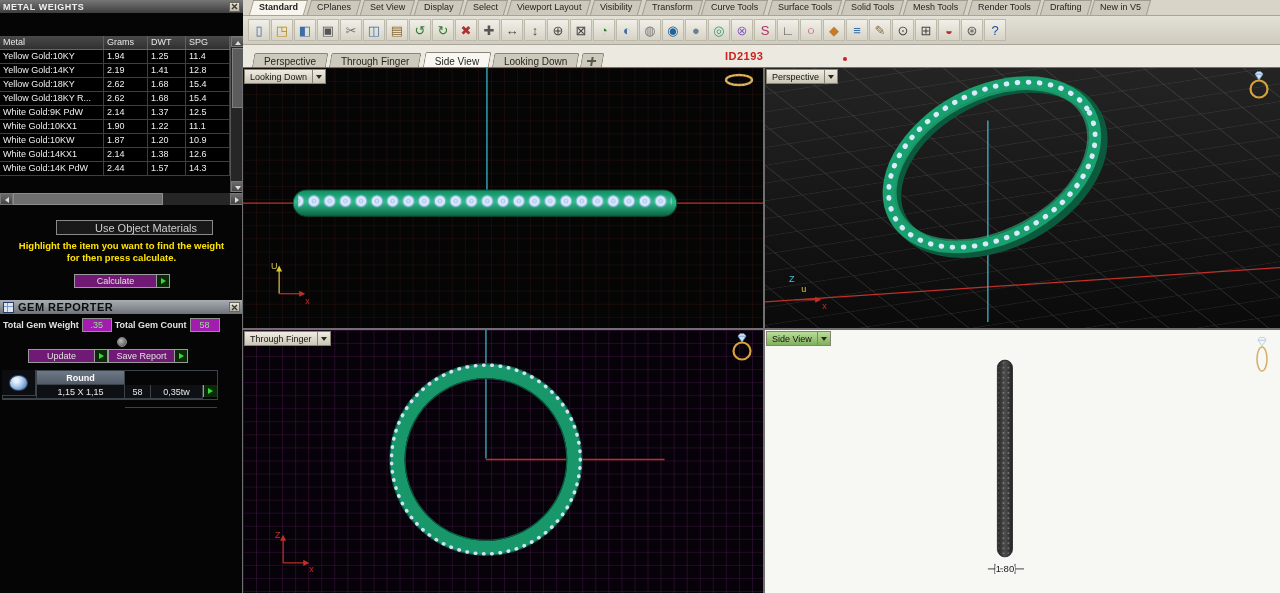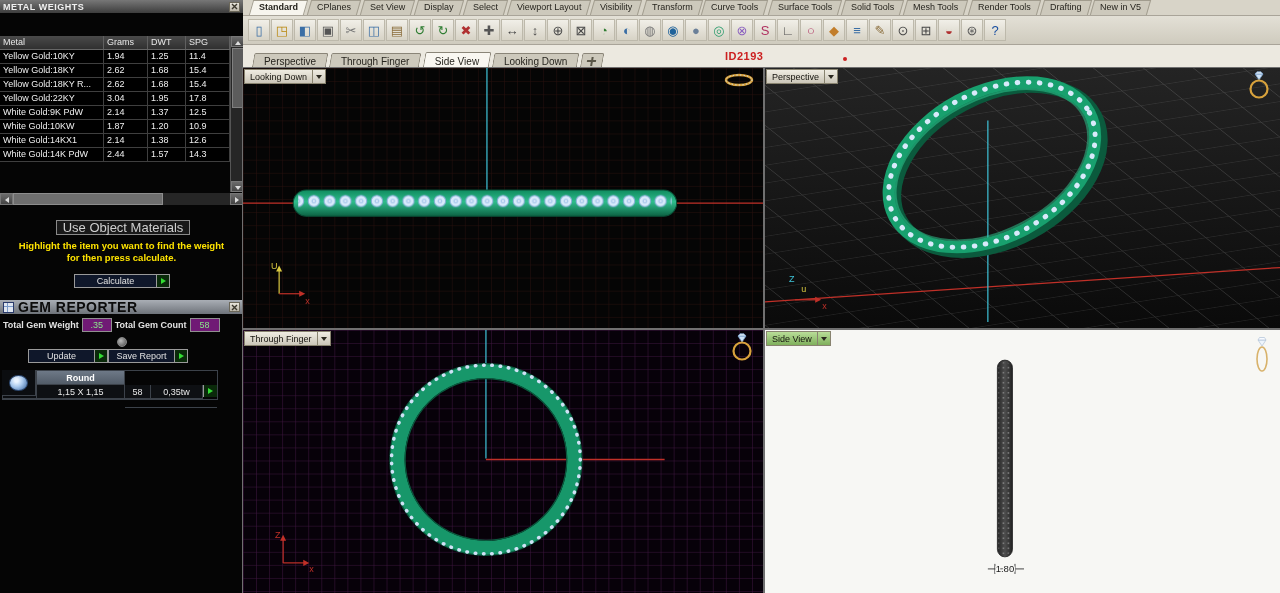--- a/index.html
+++ b/index.html
@@ -34,38 +34,38 @@
   .scr-btn.down::after{content:"";position:absolute;left:3px;top:4px;border-left:3px solid transparent;border-right:3px solid transparent;border-top:4px solid #ddd;}
   #vscroll .thumb{position:absolute;left:1px;top:12px;width:10px;height:58px;background:#5c5c5c;border:1px solid #808080;}
   #hscroll{position:absolute;left:0;top:193px;width:243px;height:12px;background:#262626;display:flex;align-items:stretch;}
   .scr-btn.left,.scr-btn.right{height:12px;}
   .scr-btn.left::after{content:"";position:absolute;left:4px;top:3px;border-top:3px solid transparent;border-bottom:3px solid transparent;border-right:4px solid #ddd;}
   .scr-btn.right::after{content:"";position:absolute;left:4px;top:3px;border-top:3px solid transparent;border-bottom:3px solid transparent;border-left:4px solid #ddd;}
   #hscroll .htrack{flex:1;position:relative;}
   #hscroll .hthumb{position:absolute;left:0;top:0;width:150px;height:12px;background:#6e6e6e;border:1px solid #8d8d8d;box-sizing:border-box;}
 
   #materials-dd{position:absolute;left:56px;top:220px;width:132px;height:13px;background:#191919;border:1px solid #8a8a8a;
-      color:#cfcfcf;font-size:13px;display:flex;align-items:center;justify-content:center;}
+      color:#cfcfcf;font-size:11px;display:flex;align-items:center;justify-content:center;padding-left:23px;}
   #hint{position:absolute;left:0;top:240px;width:243px;text-align:center;color:#ffe400;font-size:9.5px;font-weight:bold;line-height:12px;}
-  .dark-btn{background:#0f172a;border:1px solid #9a9a9a;color:#e0e0e0;font-size:9px;display:flex;align-items:center;box-sizing:border-box;height:14px;}
+  .dark-btn{background:#701a75;border:1px solid #9a9a9a;color:#e0e0e0;font-size:9px;display:flex;align-items:center;box-sizing:border-box;height:14px;}
   .dark-btn .cap{flex:1;padding:0 4px;text-align:center;}
   .go-box{width:12px;height:12px;background:#0a2a0a;border-left:1px solid #9a9a9a;display:flex;align-items:center;justify-content:center;position:relative;}
   .go-box::after{content:"";border-top:3px solid transparent;border-bottom:3px solid transparent;border-left:5px solid #33dd33;}
   #calc-btn{position:absolute;left:74px;top:274px;width:96px;}
 
   
   #gem-titlebar{position:absolute;left:0;top:300px;width:100%;height:14px;background:linear-gradient(#a9aeb5,#6e737a);
       display:flex;align-items:center;padding:0 3px;box-sizing:border-box;gap:4px;}
-  #gem-titlebar .ttl{flex:1;color:#0c0c0c;font-size:14px;font-weight:bold;letter-spacing:.5px;}
+  #gem-titlebar .ttl{flex:1;color:#0c0c0c;font-size:11px;font-weight:bold;letter-spacing:.5px;}
   .grid-ic{width:9px;height:9px;border:1px solid #2a3a6a;background:
       linear-gradient(#7a9ac9,#7a9ac9) 0 3px/9px 1px no-repeat,
       linear-gradient(#7a9ac9,#7a9ac9) 3px 0/1px 9px no-repeat,#dfe6f0;}
   #totals-row{position:absolute;left:0;top:317px;width:100%;height:16px;display:flex;align-items:center;gap:3px;padding:0 3px;box-sizing:border-box;}
   #totals-row .tlbl{color:#e2e2e2;font-size:9px;font-weight:bold;white-space:nowrap;}
-  .val-box{min-width:24px;height:12px;background:#701a75;border:1px solid #909090;color:#8ae88a;font-size:9px;
+  .val-box{min-width:24px;height:12px;background:#a21caf;border:1px solid #909090;color:#8ae88a;font-size:9px;
       display:flex;align-items:center;justify-content:center;padding:0 2px;}
   #knob{position:absolute;left:117px;top:337px;width:8px;height:8px;border-radius:50%;background:radial-gradient(circle at 35% 35%,#bbb,#4a4a4a);border:1px solid #888;}
   #update-btn{position:absolute;left:28px;top:349px;width:80px;}
   #save-btn{position:absolute;left:108px;top:349px;width:80px;}
 
   #gem-table{position:absolute;left:2px;top:370px;width:214px;border:1px solid #3c424a;}
   .gt-row{display:flex;height:14px;}
   .gt-cell{box-sizing:border-box;border-right:1px solid #3c424a;border-bottom:1px solid #3c424a;font-size:9px;
       display:flex;align-items:center;justify-content:center;overflow:hidden;white-space:nowrap;}
   .gt-head{background:linear-gradient(#6e7987,#525c68);color:#fff;font-weight:bold;}
@@ -132,42 +132,48 @@
         <div class="mw-hcell c3">SPG</div>
       </div>
       <div id="metal-rows">
           <div class="mw-row">
             <div class="mw-cell c0">Yellow Gold:10KY</div>
             <div class="mw-cell c1">1.94</div>
             <div class="mw-cell c2">1.25</div>
             <div class="mw-cell c3">11.4</div>
           </div>
           <div class="mw-row">
+            <div class="mw-cell c0">Yellow Gold:14KY</div>
+            <div class="mw-cell c1">2.19</div>
+            <div class="mw-cell c2">1.41</div>
+            <div class="mw-cell c3">12.8</div>
+          </div>
+          <div class="mw-row">
             <div class="mw-cell c0">Yellow Gold:18KY</div>
             <div class="mw-cell c1">2.62</div>
             <div class="mw-cell c2">1.68</div>
             <div class="mw-cell c3">15.4</div>
           </div>
           <div class="mw-row">
             <div class="mw-cell c0">Yellow Gold:18KY R...</div>
             <div class="mw-cell c1">2.62</div>
             <div class="mw-cell c2">1.68</div>
             <div class="mw-cell c3">15.4</div>
           </div>
           <div class="mw-row">
-            <div class="mw-cell c0">Yellow Gold:22KY</div>
-            <div class="mw-cell c1">3.04</div>
-            <div class="mw-cell c2">1.95</div>
-            <div class="mw-cell c3">17.8</div>
-          </div>
-          <div class="mw-row">
             <div class="mw-cell c0">White Gold:9K PdW</div>
             <div class="mw-cell c1">2.14</div>
             <div class="mw-cell c2">1.37</div>
             <div class="mw-cell c3">12.5</div>
+          </div>
+          <div class="mw-row">
+            <div class="mw-cell c0">White Gold:10KX1</div>
+            <div class="mw-cell c1">1.90</div>
+            <div class="mw-cell c2">1.22</div>
+            <div class="mw-cell c3">11.1</div>
           </div>
           <div class="mw-row">
             <div class="mw-cell c0">White Gold:10KW</div>
             <div class="mw-cell c1">1.87</div>
             <div class="mw-cell c2">1.20</div>
             <div class="mw-cell c3">10.9</div>
           </div>
           <div class="mw-row">
             <div class="mw-cell c0">White Gold:14KX1</div>
             <div class="mw-cell c1">2.14</div>

